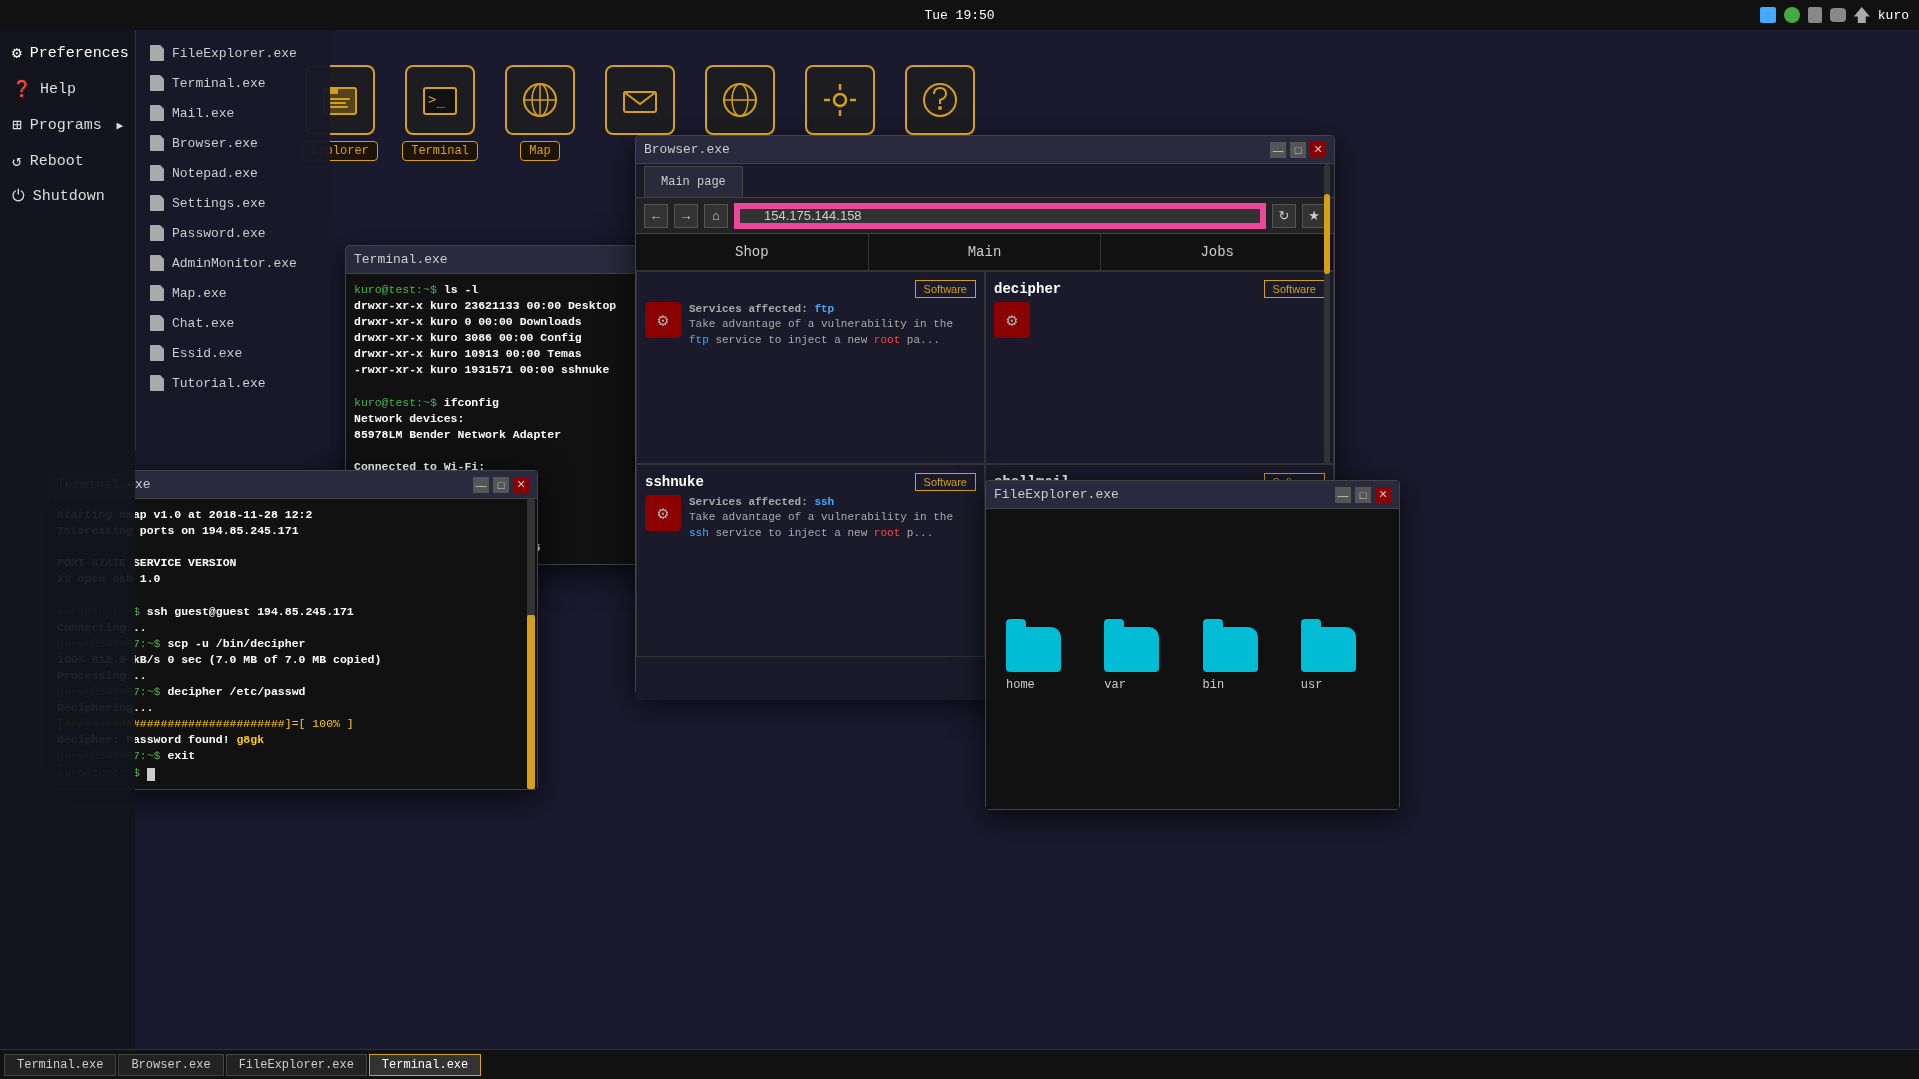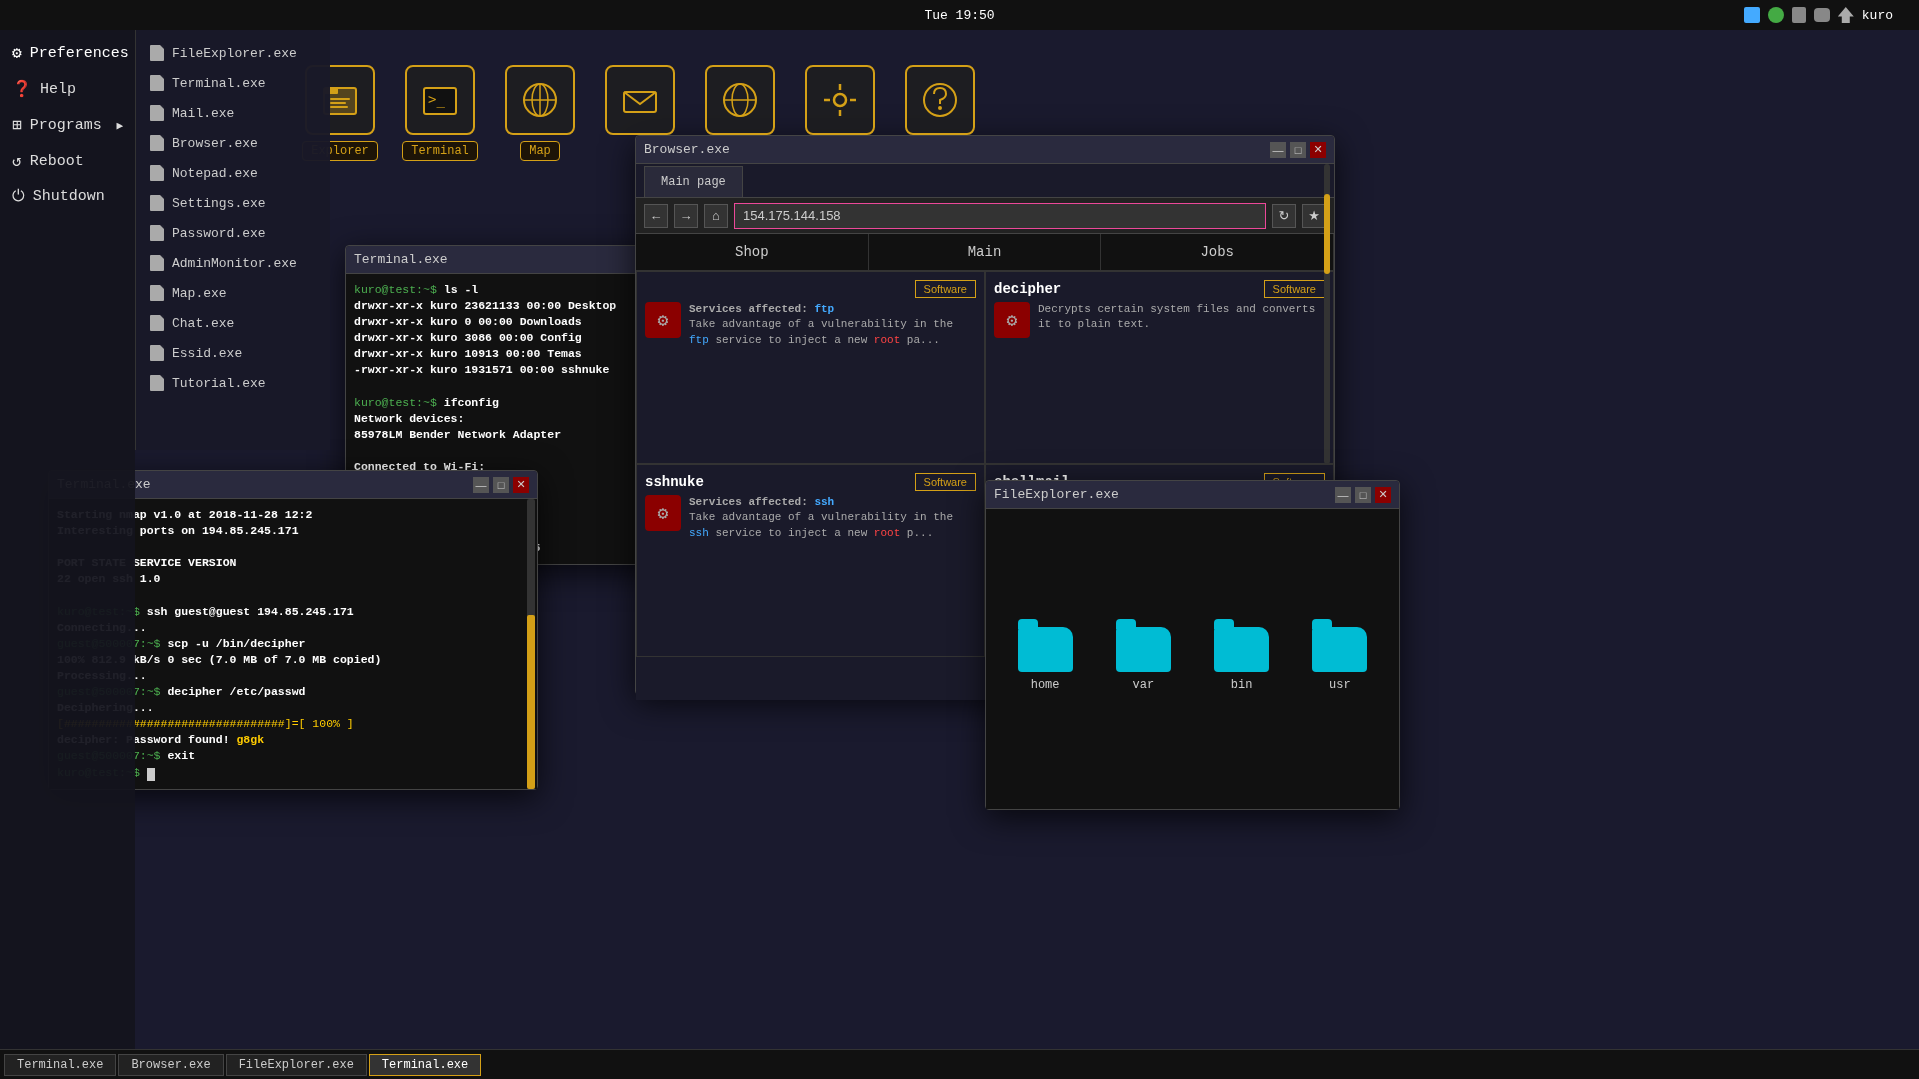--- a/index.html
+++ b/index.html
@@ -23,21 +23,21 @@
       align-items: center;
       justify-content: center;
       z-index: 100;
     }
     .topbar-time {
       color: #fff;
       font-size: 13px;
     }
     .topbar-right {
       position: absolute;
-      right: 26px;
+      right: 10px;
       display: flex;
       align-items: center;
       gap: 8px;
     }
     .topbar-icon {
       width: 16px;
       height: 16px;
       background: #4af;
       border-radius: 2px;
       display: inline-block;
@@ -235,23 +235,23 @@
       background: #333;
       border: 1px solid #555;
       color: #ccc;
       cursor: pointer;
       font-size: 13px;
       display: flex; align-items: center; justify-content: center;
     }
     .browser-url {
       flex: 1;
       background: #333;
-      border: 1px solid #ec4899;
-      color: #ccc;
-      padding: 3px 8px;
+      border: 6px solid #ec4899;
+      color: #ccc;
+      padding: 3px 24px;
       font-size: 13px;
       height: 26px;
     }
     .browser-tab-bar {
       background: #1a1a2a;
       padding: 2px 8px 0;
       border-bottom: 1px solid #444;
     }
     .browser-tab {
       display: inline-block;
@@ -349,21 +349,20 @@
     }
     .folder-grid {
       display: grid;
       grid-template-columns: repeat(4, 1fr);
       gap: 20px;
       width: 100%;
     }
     .folder-item {
       display: flex;
       flex-direction: column;
-      align-items: center;
       gap: 6px;
       cursor: pointer;
     }
     .folder-icon {
       width: 55px;
       height: 45px;
       background: #00bcd4;
       border-radius: 4px 10px 4px 4px;
       position: relative;
     }
@@ -710,21 +709,20 @@
           </div>
         </div>
 
         <div class="software-card">
           <div class="software-card-header">
             <span class="software-name">decipher</span>
             <button class="software-btn">Software</button>
           </div>
           <div class="software-desc">
             <div class="software-icon">⚙</div>
-            <div class="software-desc-text">Decrypts certain system files and converts it to plain text.</div>
           </div>
         </div>
 
         <div class="software-card">
           <div class="software-card-header">
             <span class="software-name">sshnuke</span>
             <button class="software-btn">Software</button>
           </div>
           <div class="software-desc">
             <div class="software-icon">⚙</div>

